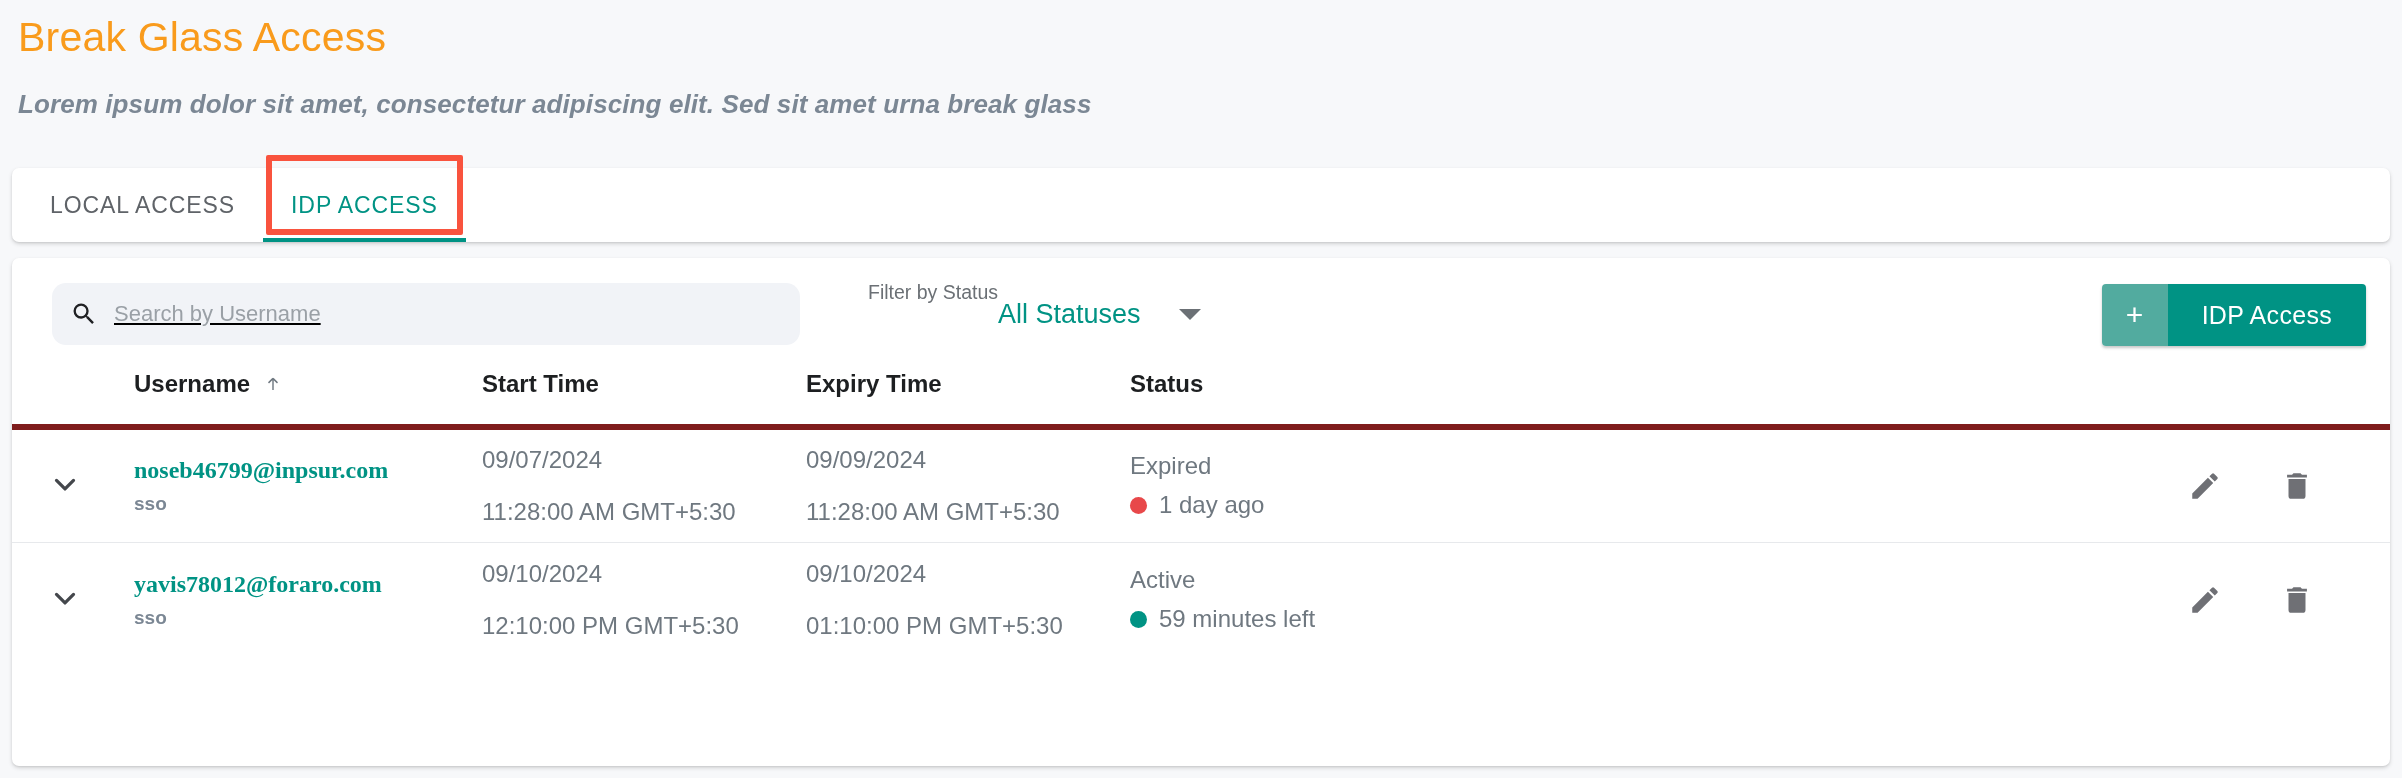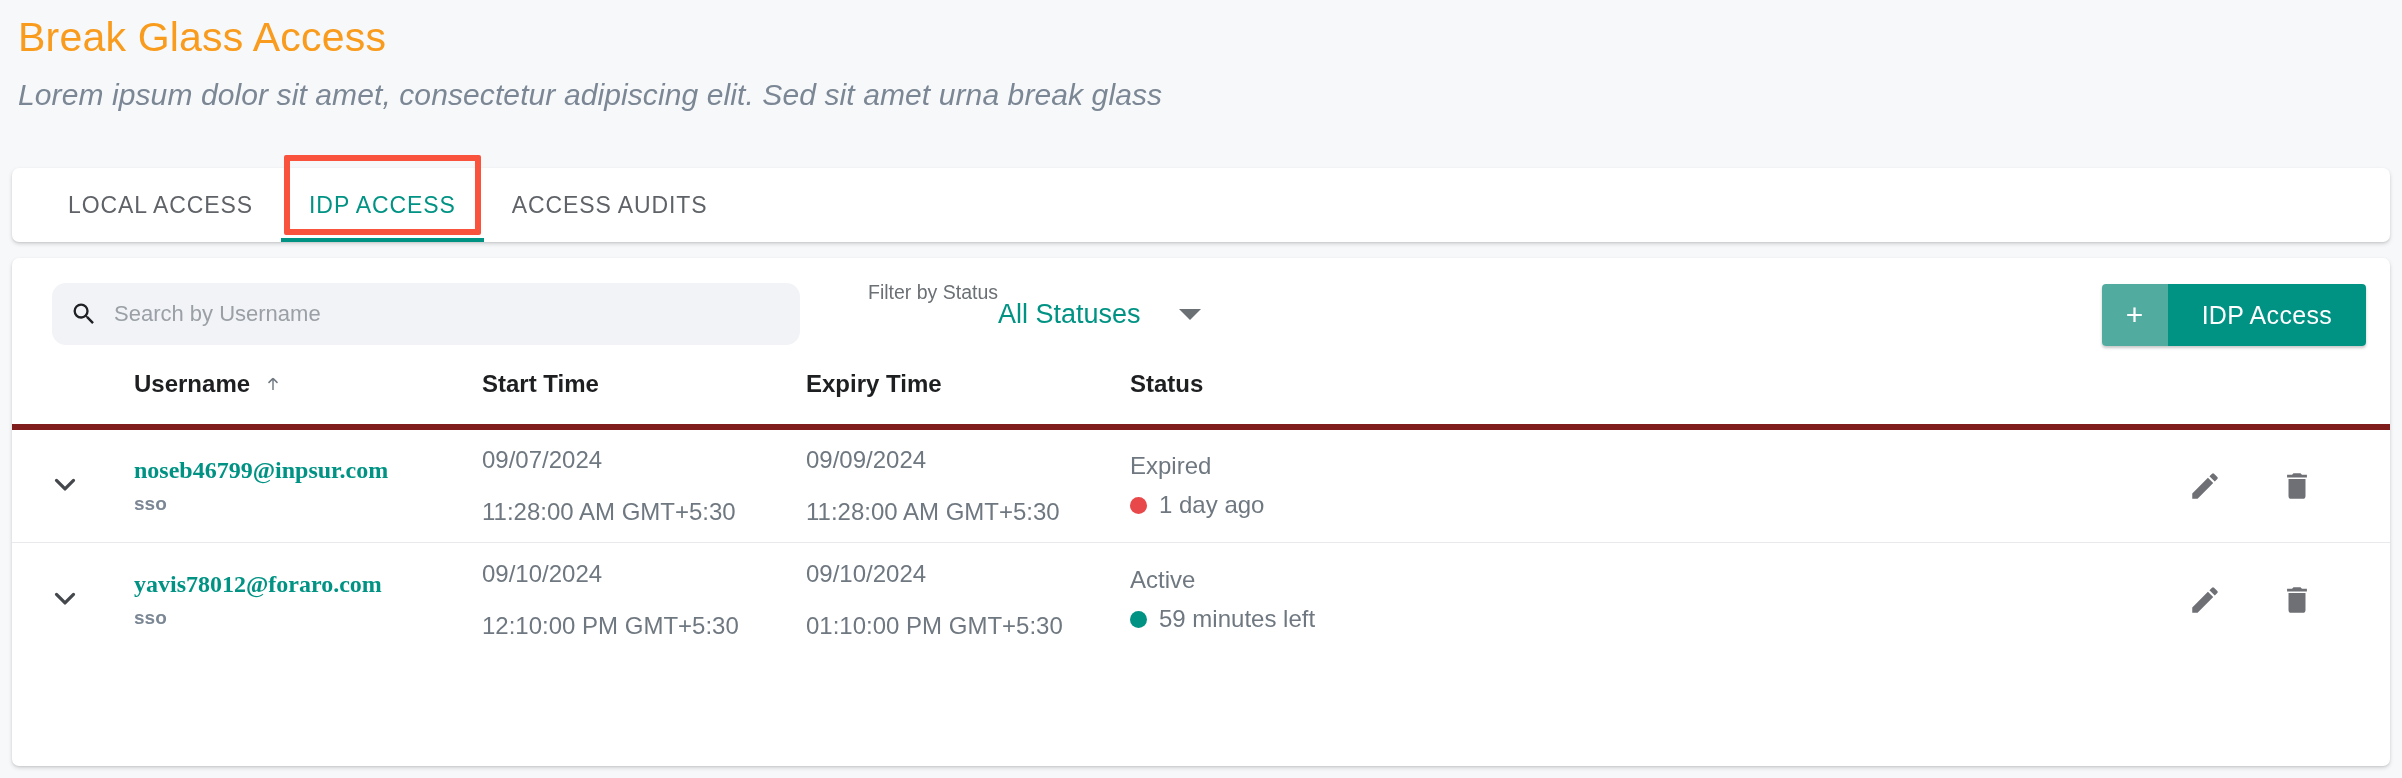--- a/index.html
+++ b/index.html
@@ -25,25 +25,25 @@
     padding: 14px 0 0 18px;
   }
   .page-title {
     font-size: 41px;
     font-weight: 400;
     color: #f99b1c;
     letter-spacing: .2px;
     line-height: 1.15;
   }
   .page-subtitle {
-    margin-top: 17px;
-    font-size: 30px;
+    margin-top: 28px;
+    font-size: 26px;
     font-style: italic;
     color: #7b8794;
-    font-weight: 400;
+    font-weight: 700;
     letter-spacing: .1px;
   }
 
   
   .card {
     background: #ffffff;
     border-radius: 7px;
     box-shadow: 0 2px 4px rgba(0,0,0,.14), 0 1px 2px rgba(0,0,0,.08);
   }
 
@@ -55,21 +55,21 @@
     width: 2378px;
     height: 74px;
     display: flex;
     align-items: stretch;
     overflow: visible;
   }
   .tabs-row {
     display: flex;
     align-items: center;
     height: 100%;
-    padding-left: 28px;
+    padding-left: 10px;
   }
   .tab {
     position: relative;
     height: 100%;
     display: flex;
     align-items: center;
     justify-content: center;
     padding: 0 28px;
     min-width: 200px;
     font-size: 23px;
@@ -121,20 +121,21 @@
   }
   .search-box {
     display: flex;
     align-items: center;
     width: 748px;
     height: 62px;
     background: #f1f3f7;
     border-radius: 14px;
     padding: 0 18px;
     margin-left: 12px;
+    text-decoration: underline;
   }
   .search-icon { width: 28px; height: 28px; flex: 0 0 auto; display:block; }
   .search-input {
     border: none;
     outline: none;
     background: transparent;
     font-family: "Liberation Sans", sans-serif;
     font-size: 22px;
     color: #44474c;
     margin-left: 16px;
@@ -316,23 +317,20 @@
     <div class="page-subtitle">Lorem ipsum dolor sit amet, consectetur adipiscing elit. Sed sit amet urna break glass</div>
   </div>
 
   <div class="card tabs-card">
     <div class="tabs-row">
       <div class="tab">
         <span>LOCAL ACCESS</span>
       </div>
       <div class="tab active annotated" style="--ann: #f9533e;">
         <span>IDP ACCESS</span>
-      </div>
-      <div class="tab">
-        <span>ACCESS AUDITS</span>
       </div>
     </div>
   </div>
 
   <div class="card table-card">
 
     <div class="toolbar">
 
       <div class="search-box">
         <svg class="search-icon" viewBox="0 0 24 24">

